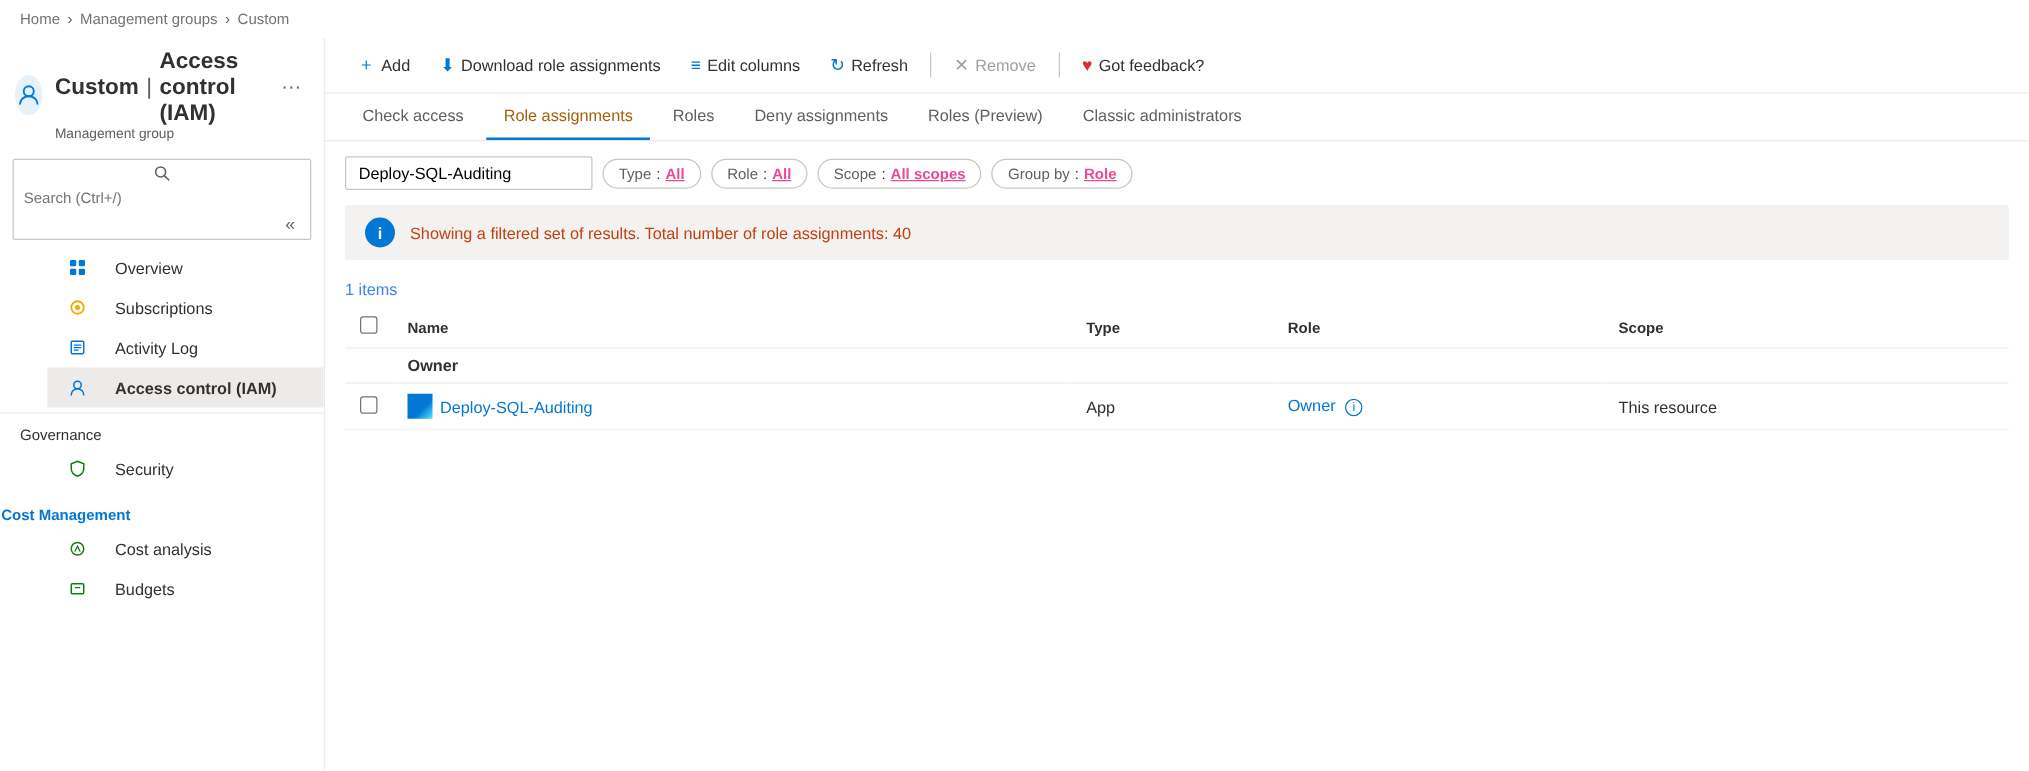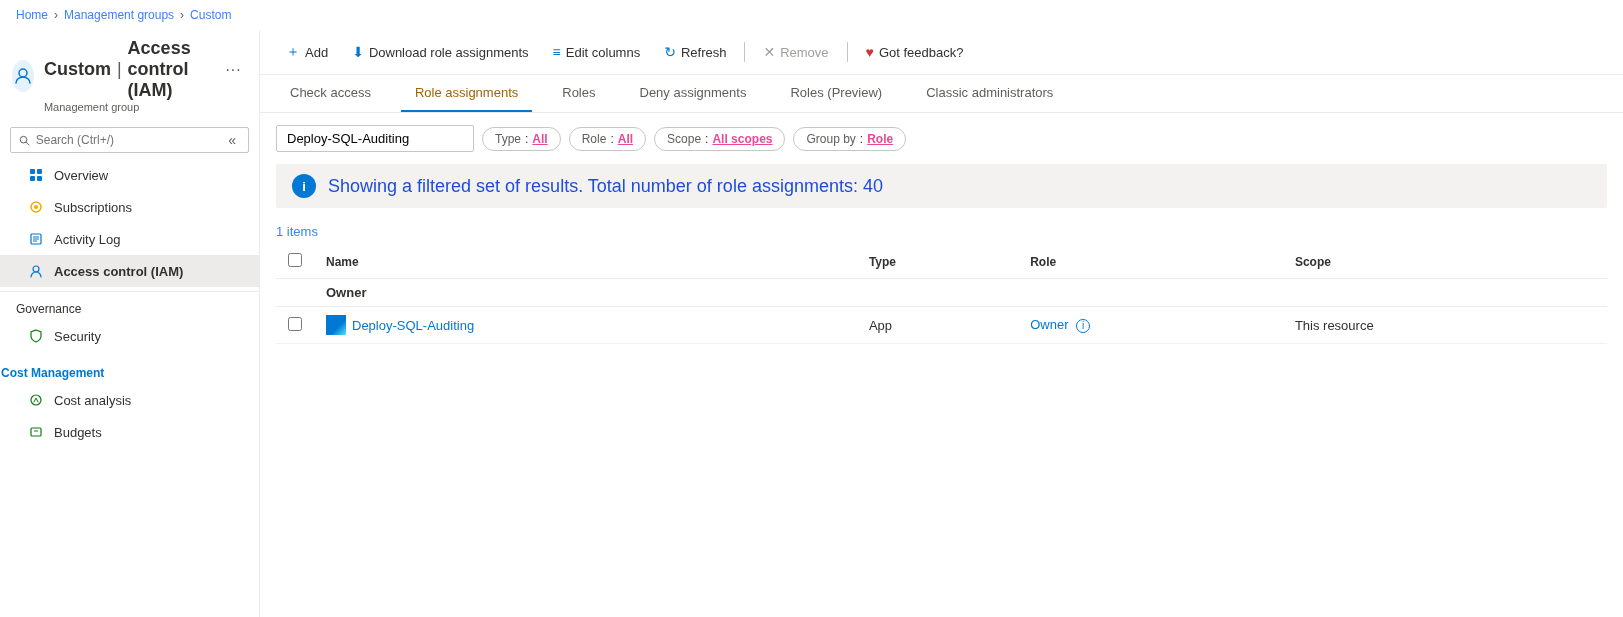--- a/index.html
+++ b/index.html
@@ -1,69 +1,69 @@
 <!DOCTYPE html>
 <html><head>
   <meta charset="utf-8">
   <style>
     * { box-sizing: border-box; margin: 0; padding: 0; }
     body { font-family: 'Segoe UI', Arial, sans-serif; font-size: 13px; color: #323130; background: #fff; display: flex; flex-direction: column; height: 617px; overflow: hidden; }
     
     
     .breadcrumb { display: flex; align-items: center; gap: 6px; padding: 8px 16px; font-size: 12px; color: #0078d4; }
     .breadcrumb span { color: #605e5c; }
-    .breadcrumb a { color: #3b82f6; text-decoration: none; }
+    .breadcrumb a { color: #737373; text-decoration: none; }
 
     
     .main-layout { display: flex; flex: 1; overflow: hidden; }
 
     
     .sidebar { width: 260px; min-width: 260px; border-right: 1px solid #edebe9; display: flex; flex-direction: column; overflow-y: auto; background: #fff; }
     .sidebar-header { display: flex; align-items: center; padding: 8px 12px; gap: 10px; }
     .sidebar-header .icon-avatar { width: 32px; height: 32px; background: #e5f1fb; border-radius: 50%; display: flex; align-items: center; justify-content: center; }
     .sidebar-title-block { display: flex; flex-direction: column; }
     .sidebar-title { font-size: 18px; font-weight: 600; color: #323130; }
     .sidebar-title-row { display: flex; align-items: center; gap: 6px; }
 
-    .search-box { margin: 6px 10px; display: flex; align-items: center; border: 1px solid #c8c6c4; border-radius: 2px; padding: 4px 8px; gap: 6px; color: #605e5c; font-size: 12px; }
+    .search-box { margin: 6px 10px; display: flex; align-items: center; border: 1px solid #c8c6c4; border-radius: 2px; padding: 4px 8px; gap: 6px; color: #605e5c; font-size: 12px; flex-direction: column; }
     .search-box input { border: none; outline: none; font-size: 12px; color: #605e5c; width: 100%; background: transparent; }
     .collapse-btn { margin-left: auto; cursor: pointer; color: #605e5c; font-size: 14px; padding: 0 4px; }
 
-    .nav-item { display: flex; align-items: center; gap: 10px; padding: 8px 28px; cursor: pointer; font-size: 13px; color: #323130; }
+    .nav-item { display: flex; align-items: center; gap: 22px; padding: 8px 16px; cursor: pointer; font-size: 13px; color: #323130; margin-left: 38px; }
     .nav-item.active { background: #edebe9; font-weight: 600; }
     .nav-item .nav-icon { width: 16px; height: 16px; display: flex; align-items: center; justify-content: center; flex-shrink: 0; }
 
     .section-header { padding: 10px 16px 4px; font-size: 12px; font-weight: 400; color: #323130; border-top: 1px solid #edebe9; margin-top: 4px; }
     .cost-section-header { padding: 10px 1px 4px; font-size: 12px; font-weight: 600; color: #0078d4; margin-top: 4px; }
 
     
     .content { flex: 1; overflow-y: auto; display: flex; flex-direction: column; }
 
     
     .toolbar { display: flex; align-items: center; gap: 4px; padding: 8px 16px; border-bottom: 1px solid #edebe9; flex-wrap: wrap; }
     .toolbar-btn { display: flex; align-items: center; gap: 5px; padding: 5px 10px; border: none; background: transparent; cursor: pointer; font-size: 13px; color: #323130; border-radius: 2px; }
     .toolbar-btn .btn-icon { font-size: 14px; color: #0078d4; }
     .toolbar-divider { width: 1px; height: 20px; background: #c8c6c4; margin: 0 4px; }
 
     
-    .tabs { display: flex; gap: 16px; padding: 0 16px; border-bottom: 1px solid #edebe9; }
+    .tabs { display: flex; gap: 4px; padding: 0 16px; border-bottom: 1px solid #edebe9; }
     .tab { padding: 10px 14px; cursor: pointer; font-size: 13px; color: #605e5c; border-bottom: 2px solid transparent; }
     .tab.active { color: #a16207; border-bottom: 2px solid #0078d4; font-weight: 400; }
 
     
     .filter-bar { display: flex; align-items: center; gap: 8px; padding: 12px 16px; flex-wrap: wrap; }
     .filter-input { border: 1px solid #c8c6c4; padding: 5px 10px; font-size: 13px; border-radius: 2px; min-width: 180px; }
     .filter-chip { display: flex; align-items: center; border: 1px solid #c8c6c4; border-radius: 16px; padding: 4px 12px; font-size: 12px; cursor: pointer; background: #fff; gap: 4px; }
     .filter-chip .chip-label { color: #605e5c; }
     .filter-chip .chip-value { color: #ec4899; font-weight: 600; text-decoration: underline; }
 
     
     .info-banner { display: flex; align-items: center; gap: 12px; padding: 10px 16px; background: #f3f2f1; margin: 0 16px 8px; border-radius: 2px; }
     .info-icon { width: 24px; height: 24px; background: #0078d4; border-radius: 50%; display: flex; align-items: center; justify-content: center; color: #fff; font-weight: 700; font-size: 13px; flex-shrink: 0; }
-    .info-text { font-size: 18px; color: #1d4ed8; }
+    .info-text { font-size: 13px; color: #c2410c; }
 
     
     .table-area { padding: 0 16px; }
     .items-count { font-size: 13px; color: #3b82f6; padding: 8px 0 6px; }
     table { width: 100%; border-collapse: collapse; }
     thead th { text-align: left; padding: 8px 12px; font-size: 12px; font-weight: 600; color: #323130; border-bottom: 1px solid #edebe9; }
     thead th:first-child { width: 30px; }
     .group-row td { padding: 6px 12px; font-size: 13px; font-weight: 600; color: #323130; border-bottom: 1px solid #edebe9; background: #fff; }
     .data-row td { padding: 8px 12px; font-size: 13px; color: #323130; border-bottom: 1px solid #f3f2f1; }
     .link-text { color: #0078d4; text-decoration: none; cursor: pointer; }

